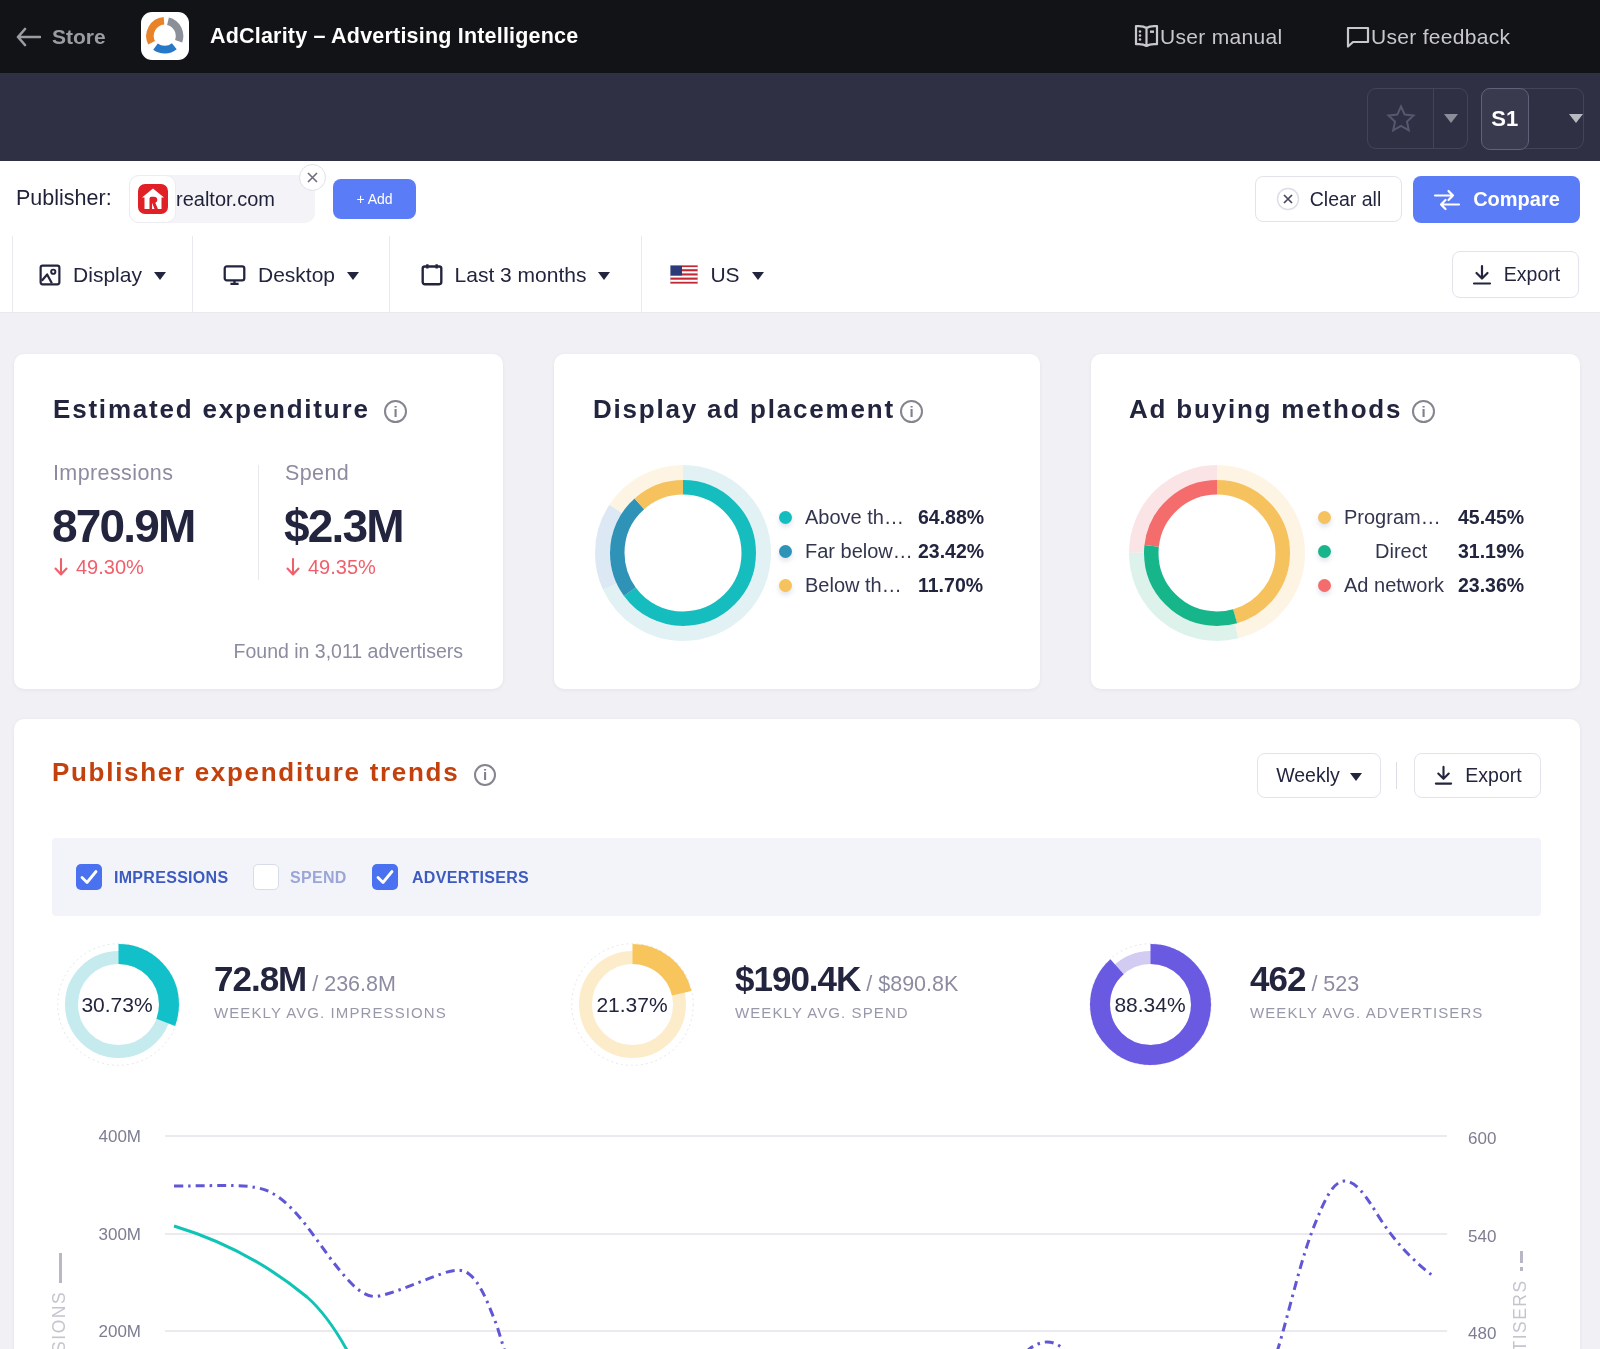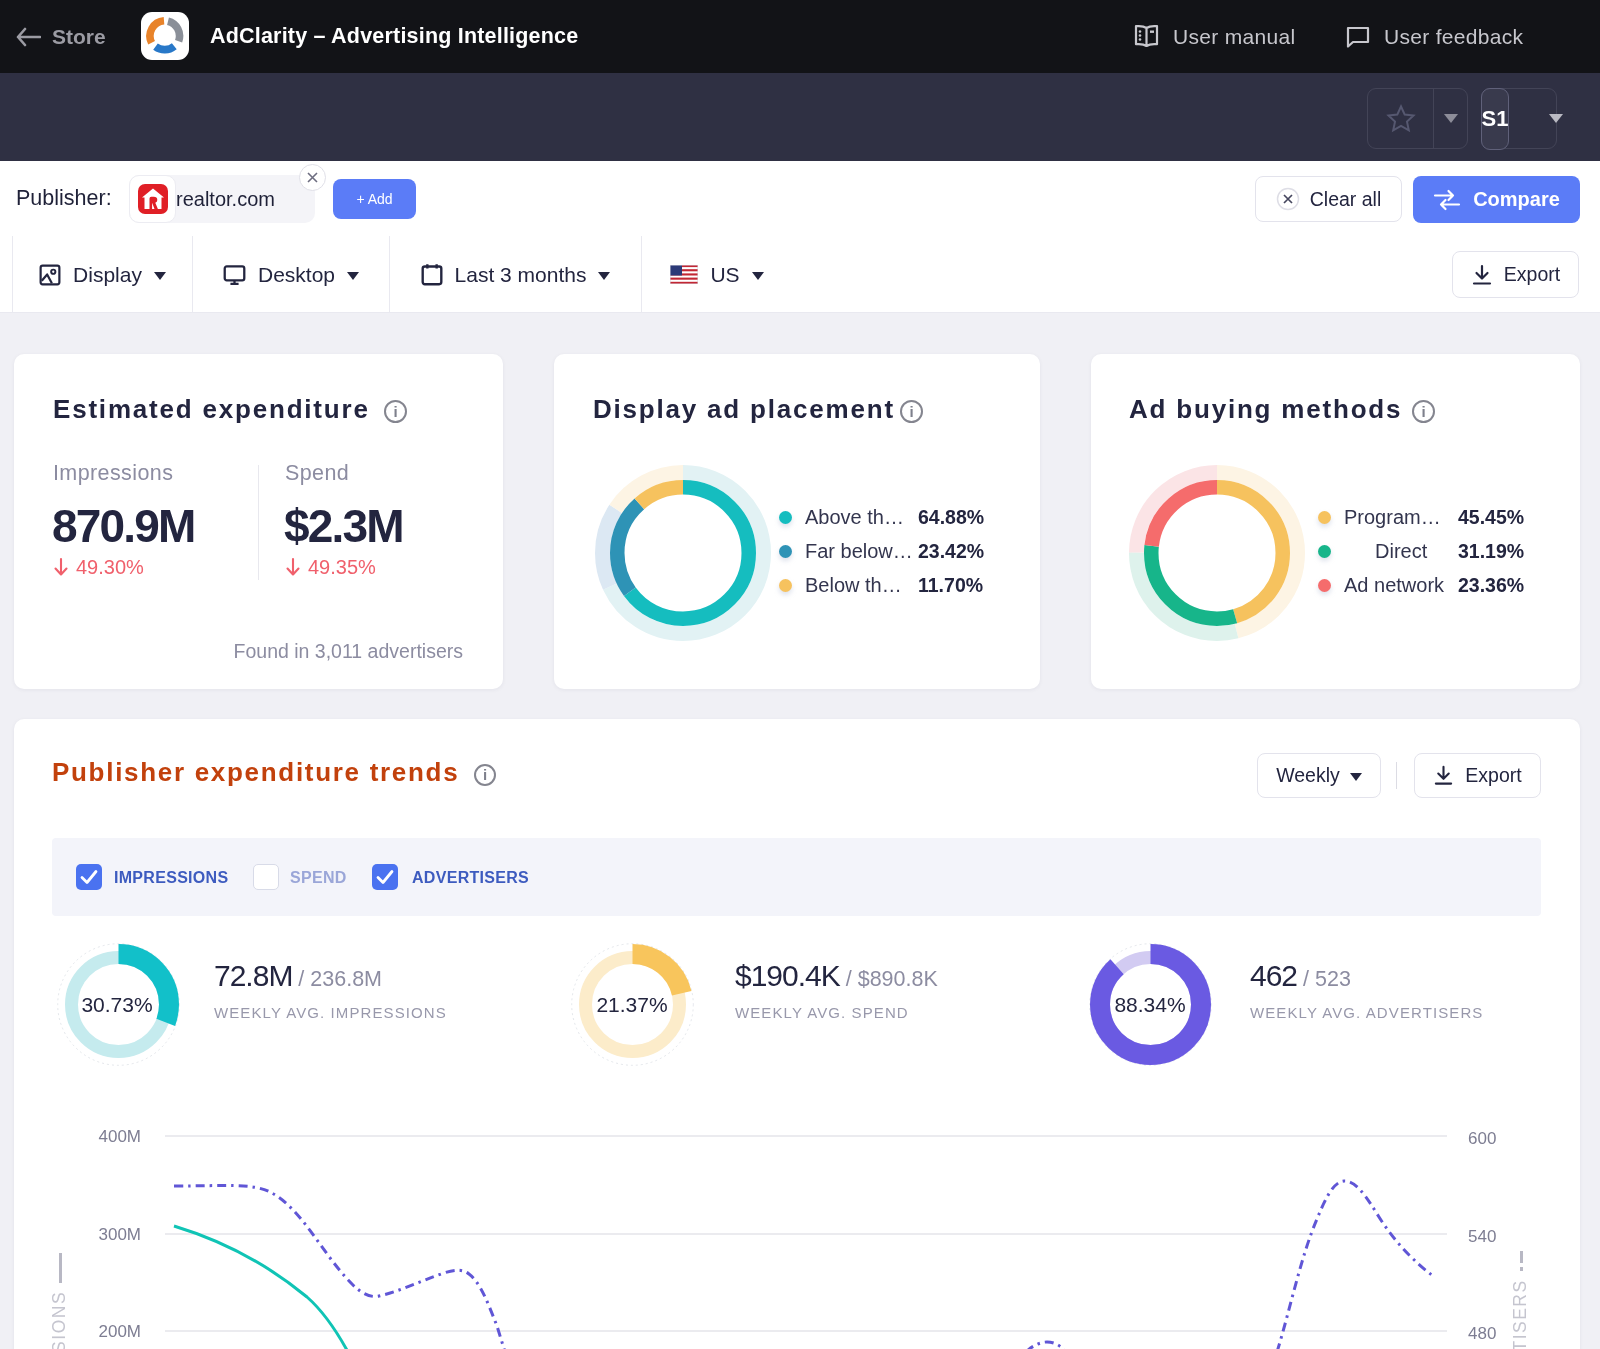--- a/index.html
+++ b/index.html
@@ -5,31 +5,31 @@
 *{margin:0;padding:0;box-sizing:border-box;}
 html,body{width:1600px;height:1349px;overflow:hidden;}
 body{font-family:"Liberation Sans",sans-serif;background:#f0f0f5;position:relative;}
 .abs{position:absolute;}
 
 
 #topbar{position:absolute;left:0;top:0;width:1600px;height:73px;background:#121317;}
 #topbar .store{position:absolute;left:15px;top:0;height:73px;display:flex;align-items:center;gap:11px;color:#9b9ba3;font-size:21px;font-weight:700;}
 #logoTile{position:absolute;left:141px;top:12px;width:48px;height:48px;background:#fff;border-radius:11px;display:flex;align-items:center;justify-content:center;}
 #appTitle{position:absolute;left:210px;top:0;height:73px;display:flex;align-items:center;color:#fff;font-size:21.5px;font-weight:700;letter-spacing:.2px;}
-.topRight{position:absolute;top:0;height:73px;display:flex;align-items:center;gap:13px;color:#c7c7cd;font-size:21px;font-weight:400;letter-spacing:.3px;}
+.topRight{position:absolute;top:0;height:73px;display:flex;align-items:center;color:#c7c7cd;font-size:21px;font-weight:400;letter-spacing:.3px;}
 #userManual{left:1133px;}
 #sendFeedback{left:1345px;}
 
 
 #navybar{position:absolute;left:0;top:73px;width:1600px;height:88px;background:#2f3043;}
 .nbtn{position:absolute;border:1.5px solid #434457;border-radius:9px;display:flex;}
 #starGroup{left:1367px;top:15px;width:101px;height:61px;}
 #starGroup .l{width:66px;border-right:1.5px solid #434457;display:flex;align-items:center;justify-content:center;}
 #starGroup .r{flex:1;display:flex;align-items:center;justify-content:center;}
-#s1Group{left:1481px;top:15px;width:76px;height:61px;border:1.5px solid #434457;gap:40px;}
+#s1Group{left:1481px;top:15px;width:103px;height:61px;border:1.5px solid #434457;gap:40px;}
 #s1Group .l{width:64px;border:1.5px solid #60617a;border-radius:9px;margin:-1.5px 0 -1.5px -1.5px;background:#393a4d;display:flex;align-items:center;justify-content:center;color:#fff;font-size:22px;font-weight:700;}
 #s1Group .r{flex:1;display:flex;align-items:center;justify-content:center;}
 .caretDark{width:0;height:0;border-left:7px solid transparent;border-right:7px solid transparent;border-top:9px solid #8d8d99;}
 
 
 #pubrow{position:absolute;left:0;top:161px;width:1600px;height:75px;background:#fff;}
 #pubrow .lbl{position:absolute;left:16px;top:0;height:75px;display:flex;align-items:center;font-size:21.5px;color:#1f2138;}
 #chip{position:absolute;left:129px;top:14px;width:186px;height:48px;background:#f4f4f8;border-radius:10px;display:flex;align-items:center;}
 #chip .ic{width:47px;height:48px;background:#fff;border:1px solid #ececf2;border-radius:10px;display:flex;align-items:center;justify-content:center;}
 #chip .tx{flex:1;font-size:20px;color:#1f2138;}
@@ -65,21 +65,21 @@
 #weeklyBtn{position:absolute;left:1257px;top:753px;width:124px;height:45px;border:1px solid #e3e3ec;border-radius:8px;display:flex;align-items:center;justify-content:center;gap:10px;font-size:19.5px;color:#23253f;background:#fff;}
 #vdiv{position:absolute;left:1396px;top:762px;width:1px;height:27px;background:#dcdce4;}
 #exportBig{position:absolute;left:1414px;top:753px;width:127px;height:45px;border:1px solid #e3e3ec;border-radius:8px;display:flex;align-items:center;justify-content:center;gap:11px;font-size:19.5px;color:#23253f;background:#fff;}
 #checkbar{position:absolute;left:52px;top:838px;width:1489px;height:78px;background:#f3f4fa;border-radius:4px;}
 .cb{position:absolute;width:26px;height:26px;border-radius:5px;}
 .cb.on{background:#4a72f0;}
 .cb.off{background:#fff;border:1px solid #d8dbe8;}
 .cbl{position:absolute;font-size:16px;font-weight:700;letter-spacing:.3px;}
 
 
-.gaugeTxtBig{color:#23253f;font-size:30px;font-weight:400;letter-spacing:-1px;}
+.gaugeTxtBig{color:#23253f;font-size:35px;font-weight:700;letter-spacing:-1px;}
 .gaugeTxtSm{color:#8c8ca1;font-size:21.5px;}
 .gaugeCap{color:#9898ab;font-size:15px;letter-spacing:1.1px;}
 .gaugePct{position:absolute;color:#23253f;font-size:21px;text-align:center;}
 </style>
 </head>
 <body>
 
 <div id="topbar">
   <div class="store">
     <svg width="26" height="20" viewBox="0 0 26 20">

